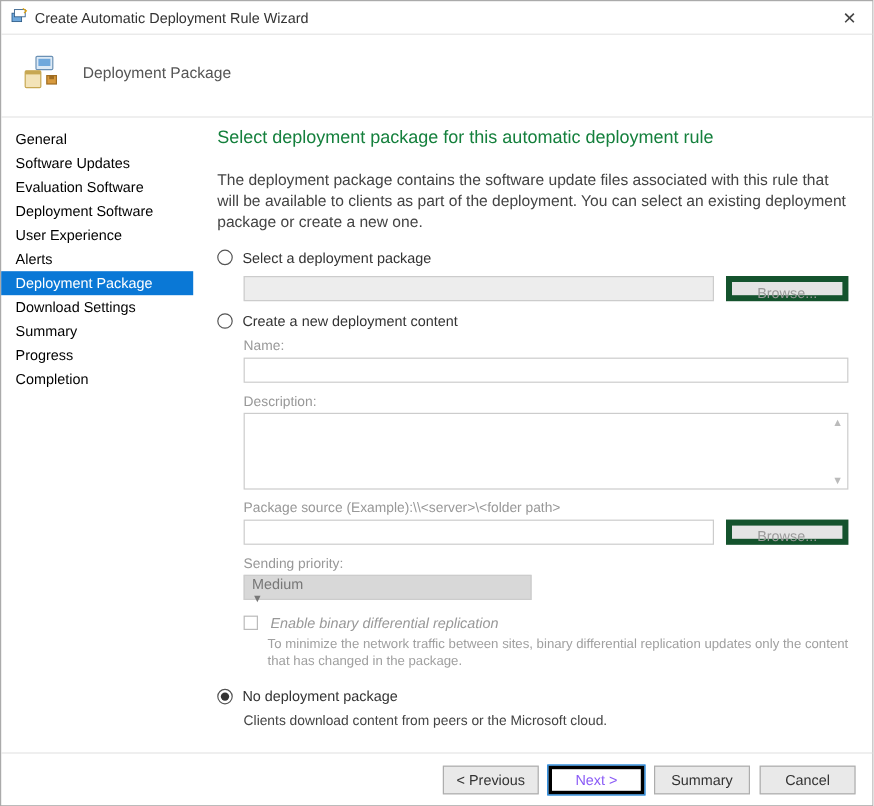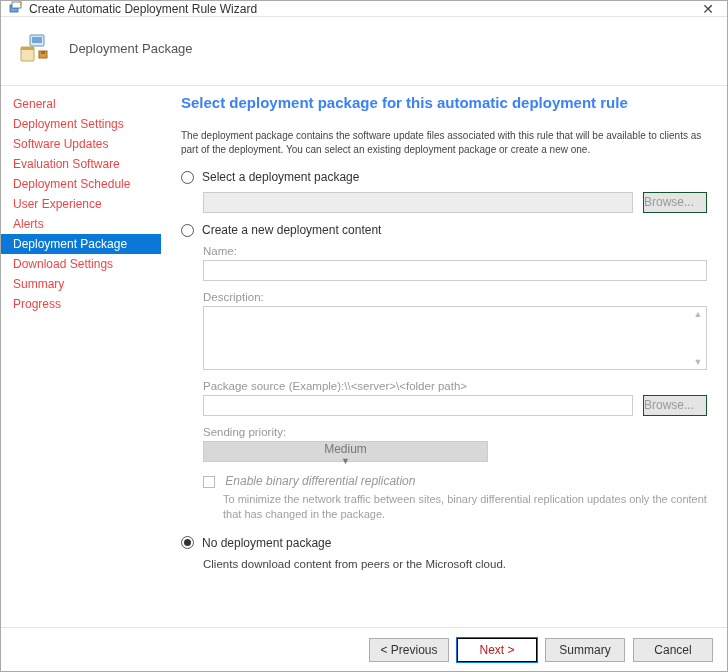--- a/index.html
+++ b/index.html
@@ -1,51 +1,51 @@
 <!DOCTYPE html>
 <html><head>
 <meta charset="utf-8">
 <style>
   * { box-sizing: border-box; }
   html, body { margin:0; padding:0; font-family: "Segoe UI", Tahoma, sans-serif; font-size:12px; color:#333; }
   .window { width:728px; height:672px; border:1px solid #aaa; background:#fff; display:flex; flex-direction:column; }
-  .titlebar { height:16px; display:flex; align-items:center; padding:0 8px; border-bottom:1px solid #e5e5e5; }
+  .titlebar { height:28px; display:flex; align-items:center; padding:0 8px; border-bottom:1px solid #e5e5e5; }
   .titlebar .title { flex:1; font-size:12px; color:#333; display:flex; align-items:center; gap:6px;}
   .titlebar .close { width:22px; text-align:center; font-size:14px; color:#444; cursor:default; }
   .header { display:flex; align-items:center; gap:14px; padding:12px 16px 18px 16px; border-bottom:1px solid #e5e5e5;}
   .header .icon-wrap { width:38px; height:38px; display:flex; align-items:center; justify-content:center;}
   .header .page-label { font-size:13px; color:#555;}
   .body { flex:1; display:flex; min-height:0;}
   .sidebar { width:160px; padding:8px 0; border-right:0; }
-  .sidebar-item { padding:3px 12px; font-size:12px; color:#ef4444; cursor:default; white-space:nowrap;}
+  .sidebar-item { padding:3px 12px; font-size:12px; color:#000000; cursor:default; white-space:nowrap;}
   .sidebar-item.selected { background:#0a78d6; color:#fff; }
   .content { flex:1; padding:8px 20px 8px 20px; overflow:auto;}
-  .content h2 { margin:0 0 18px 0; font-size:15px; font-weight:700; color:#3b82f6;}
-  .desc { font-size:10px; color:#444; margin-bottom:14px; line-height:1.35;}
+  .content h2 { margin:0 0 18px 0; font-size:15px; font-weight:400; color:#15803d;}
+  .desc { font-size:13px; color:#444; margin-bottom:14px; line-height:1.35;}
   .option { display:flex; align-items:center; gap:8px; font-size:12px; margin:3px 0 8px 0;}
   .radio { width:13px; height:13px; border:1px solid #555; border-radius:50%; display:inline-flex; align-items:center; justify-content:center; background:#fff;}
   .radio .dot { width:7px; height:7px; border-radius:50%; background:#333; display:none;}
   .radio.checked .dot { display:block;}
   .row { display:flex; gap:10px; align-items:center; margin:4px 0 10px 22px;}
   .text-input { flex:1; height:21px; border:1px solid #ccc; background:#ededed; }
   .text-input.white { background:#fff; }
-  .btn-br { width:64px; height:21px; border:1px solid #14532d; background:#e4e4e4; color:#9a9a9a; font-size:12px; text-align:left; line-height:19px;}
+  .btn-br { width:102px; height:21px; border:5px solid #14532d; background:#e4e4e4; color:#9a9a9a; font-size:12px; text-align:center; line-height:19px;}
   .fldlabel { font-size:11.5px; color:#989898; margin:2px 0 3px 22px;}
   .textarea { height:64px; border:1px solid #ccc; background:#fff; margin:0 0 10px 22px; position:relative;}
   .textarea .scroll-up, .textarea .scroll-dn { position:absolute; right:2px; width:12px; height:10px; color:#bbb; font-size:9px; text-align:center;}
   .textarea .scroll-up { top:2px;} .textarea .scroll-dn { bottom:2px;}
-  .select { width:285px; height:21px; border:1px solid #ccc; background:#d8d8d8; margin:0 0 12px 22px; display:flex; align-items:center; justify-content:space-between; padding:0 6px; color:#777;flex-direction:column;}
+  .select { width:240px; height:21px; border:1px solid #ccc; background:#d8d8d8; margin:0 0 12px 22px; display:flex; align-items:flex-start; justify-content:space-between; padding:0 6px; color:#777;flex-direction:column;}
   .select .chev { font-size:9px; color:#777;}
   .chk { width:12px; height:12px; border:1px solid #bbb; background:#fff; display:inline-block; margin-right:7px; vertical-align:middle;}
   .chk-row { margin:0 0 4px 22px; color:#989898;font-style:italic;}
   .hint { margin:2px 0 14px 42px; color:#a0a0a0; font-size:11px; line-height:1.35;}
   .subtext { margin:2px 0 0 22px; font-size:11.5px; color:#444;}
   .footer { height:44px; border-top:1px solid #e5e5e5; display:flex; align-items:center; justify-content:flex-end; gap:8px; padding:0 14px;}
   .btn { min-width:80px; height:24px; border:1px solid #adadad; background:#e9e9e9; font-size:12px; color:#333; display:flex; align-items:center; justify-content:center; padding:0 10px;}
-  .btn.primary { border:1px solid #000000; outline:1px solid #0a78d6; background:#fff; color:#b91c1c;}
+  .btn.primary { border:3px solid #000000; outline:1px solid #0a78d6; background:#fff; color:#8b5cf6;}
 </style>
 </head>
 <body>
 
 <div class="window">
 
   <div class="titlebar">
     <div class="title">
       <span>
         <svg width="14" height="14" viewBox="0 0 14 14">
@@ -69,30 +69,30 @@
         <rect x="22" y="22" width="8" height="7" fill="#d89a3e" stroke="#a06d22"></rect>
         <rect x="24" y="22" width="4" height="3" fill="#a06d22"></rect>
       </svg>
     </div>
     <div class="page-label">Deployment Package</div>
   </div>
 
   <div class="body">
     <div class="sidebar">
       <div class="sidebar-item"><span>General</span></div>
-      <div class="sidebar-item"><span>Deployment Settings</span></div>
       <div class="sidebar-item"><span>Software Updates</span></div>
       <div class="sidebar-item"><span>Evaluation Software</span></div>
-      <div class="sidebar-item"><span>Deployment Schedule</span></div>
+      <div class="sidebar-item"><span>Deployment Software</span></div>
       <div class="sidebar-item"><span>User Experience</span></div>
       <div class="sidebar-item"><span>Alerts</span></div>
       <div class="sidebar-item selected"><span>Deployment Package</span></div>
       <div class="sidebar-item"><span>Download Settings</span></div>
       <div class="sidebar-item"><span>Summary</span></div>
       <div class="sidebar-item"><span>Progress</span></div>
+      <div class="sidebar-item"><span>Completion</span></div>
     </div>
 
     <div class="content">
       <h2>Select deployment package for this automatic deployment rule</h2>
       <div class="desc">The deployment package contains the software update files associated with this rule that will be available to clients as part of the deployment. You can select an existing deployment package or create a new one.</div>
 
       <div class="option">
         <span class="radio"></span>
         <span>Select a deployment package</span>
       </div>

